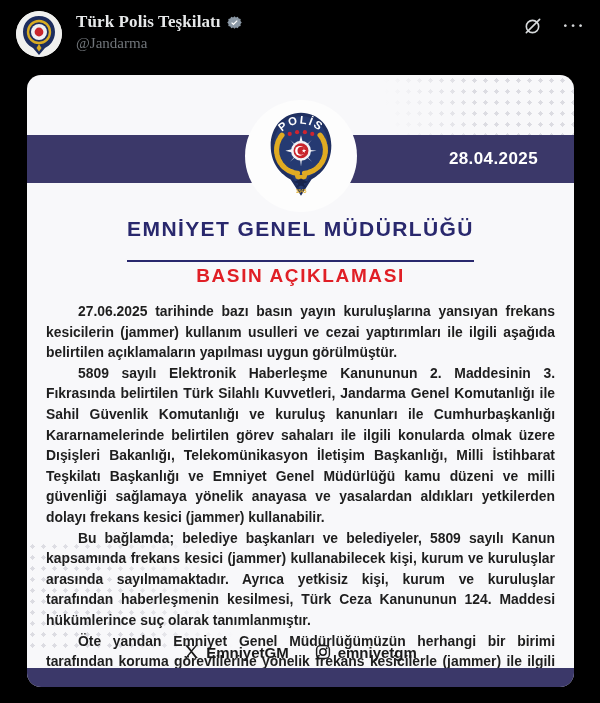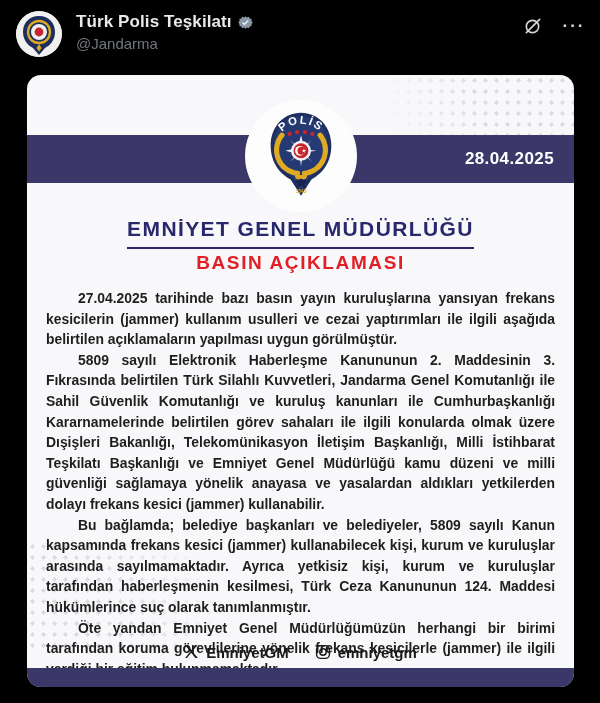--- a/index.html
+++ b/index.html
@@ -7,21 +7,21 @@
     width:600px;height:703px;
     background:#000000;
     font-family:"Liberation Sans", sans-serif;
     overflow:hidden;
     position:relative;
   }
 
   
   .tweet-header{
     position:absolute;top:0;left:0;width:600px;height:64px;
-    display:flex;align-items:flex-start;
+    display:flex;align-items:flex-start;font-family:Liberation Serif, serif;
   }
   .avatar{
     position:absolute;left:16px;top:11px;
     width:46px;height:46px;border-radius:50%;
     background:#f2f2f2;overflow:hidden;
     display:flex;align-items:center;justify-content:center;
     cursor:pointer;
   }
   .who{position:absolute;left:76px;top:12px;}
   .name-row{display:flex;align-items:center;gap:5px;}
@@ -51,31 +51,31 @@
     background:radial-gradient(circle at 100% 0%, rgba(248,248,250,0) 0%, rgba(248,248,250,0) 45%, #f8f8fa 85%);}
   .dots-bl{bottom:36px;left:0;width:230px;height:110px;}
   .dots-bl::after{content:"";position:absolute;inset:0;
     background:radial-gradient(circle at 0% 100%, rgba(248,248,250,0) 0%, rgba(248,248,250,0) 40%, #f8f8fa 82%);}
 
   .top-zone{position:relative;height:108px;}
   .date-band{
     position:absolute;left:0;top:60px;width:100%;height:48px;
     background:#3b3869;display:flex;align-items:center;justify-content:flex-end;
   }
-  .date-text{color:#ffffff;font-weight:700;font-size:17px;letter-spacing:.4px;padding-right:20px;}
+  .date-text{color:#ffffff;font-weight:700;font-size:17px;letter-spacing:.4px;padding-right:36px;}
   .logo-circle{
     position:absolute;left:50%;top:25px;transform:translateX(-50%);
     width:112px;height:112px;border-radius:50%;background:#fdfdfd;
     display:flex;align-items:center;justify-content:center;z-index:3;
   }
 
   .title-block{position:relative;text-align:center;margin-top:34px;z-index:2;}
   .org-title{
     display:inline-block;color:#29286d;font-size:21px;font-weight:700;
-    letter-spacing:1.4px;border-bottom:2px solid #29286d;padding-bottom:6px;
+    letter-spacing:1.4px;border-bottom:2px solid #29286d;padding-bottom:19px;
   }
   .subtitle{color:#e01f26;font-size:19px;font-weight:700;letter-spacing:1.6px;margin-top:3px;text-align:center;}
 
   .body-text{
     position:relative;margin:14px 19px 0 19px;z-index:2;
     color:#1e1e1e;font-size:13.9px;font-weight:700;line-height:20.6px;
     text-align:justify;
   }
   .body-text p{margin:0;text-indent:2.3em;}
 
@@ -174,21 +174,21 @@
       </svg>
     </div>
   </div>
 
   <div class="title-block">
     <span class="org-title">EMNİYET GENEL MÜDÜRLÜĞÜ</span>
   </div>
   <div class="subtitle">BASIN AÇIKLAMASI</div>
 
   <div class="body-text">
-    <p>27.04.2025 tarihinde bazı basın yayın kuruluşlarına yansıyan frekans kesicilerin (jammer) kullanım usulleri ve cezai yaptırımları ile ilgili aşağıda belirtilen açıklamaların yapılması uygun görülmüştür.</p>
+    <p>27.06.2025 tarihinde bazı basın yayın kuruluşlarına yansıyan frekans kesicilerin (jammer) kullanım usulleri ve cezai yaptırımları ile ilgili aşağıda belirtilen açıklamaların yapılması uygun görülmüştür.</p>
     <p>5809 sayılı Elektronik Haberleşme Kanununun 2. Maddesinin 3. Fıkrasında belirtilen Türk Silahlı Kuvvetleri, Jandarma Genel Komutanlığı ile Sahil Güvenlik Komutanlığı ve kuruluş kanunları ile Cumhurbaşkanlığı Kararnamelerinde belirtilen görev sahaları ile ilgili konularda olmak üzere Dışişleri Bakanlığı, Telekomünikasyon İletişim Başkanlığı, Milli İstihbarat Teşkilatı Başkanlığı ve Emniyet Genel Müdürlüğü kamu düzeni ve milli güvenliği sağlamaya yönelik anayasa ve yasalardan aldıkları yetkilerden dolayı frekans kesici (jammer) kullanabilir.</p>
     <p>Bu bağlamda; belediye başkanları ve belediyeler, 5809 sayılı Kanun kapsamında frekans kesici (jammer) kullanabilecek kişi, kurum ve kuruluşlar arasında sayılmamaktadır. Ayrıca yetkisiz kişi, kurum ve kuruluşlar tarafından haberleşmenin kesilmesi, Türk Ceza Kanununun 124. Maddesi hükümlerince suç olarak tanımlanmıştır.</p>
     <p>Öte yandan Emniyet Genel Müdürlüğümüzün herhangi bir birimi tarafından koruma görevlilerine yönelik frekans kesicilerle (jammer) ile ilgili verdiği bir eğitim bulunmamaktadır.</p>
     <p>Kamuoyuna saygıyla duyurulur.</p>
   </div>
 
   <div class="social-footer">
     <div class="social-item">
       <svg width="15" height="15" viewBox="0 0 20 20">
         <path fill="#1a1a1a" d="M1.5 1.5 h3.4 l5 6.6 5.6-6.6 h2.4 l-6.9 8.1 7.5 8.9 h-3.4 l-5.4-6.9 -5.8 6.9 h-2.4 l7.1-8.4 z" fill-rule="evenodd"></path>

